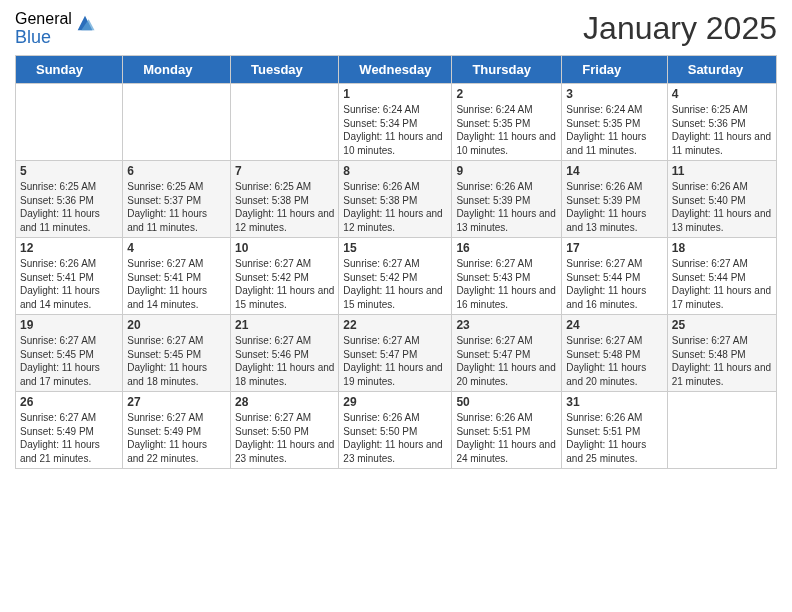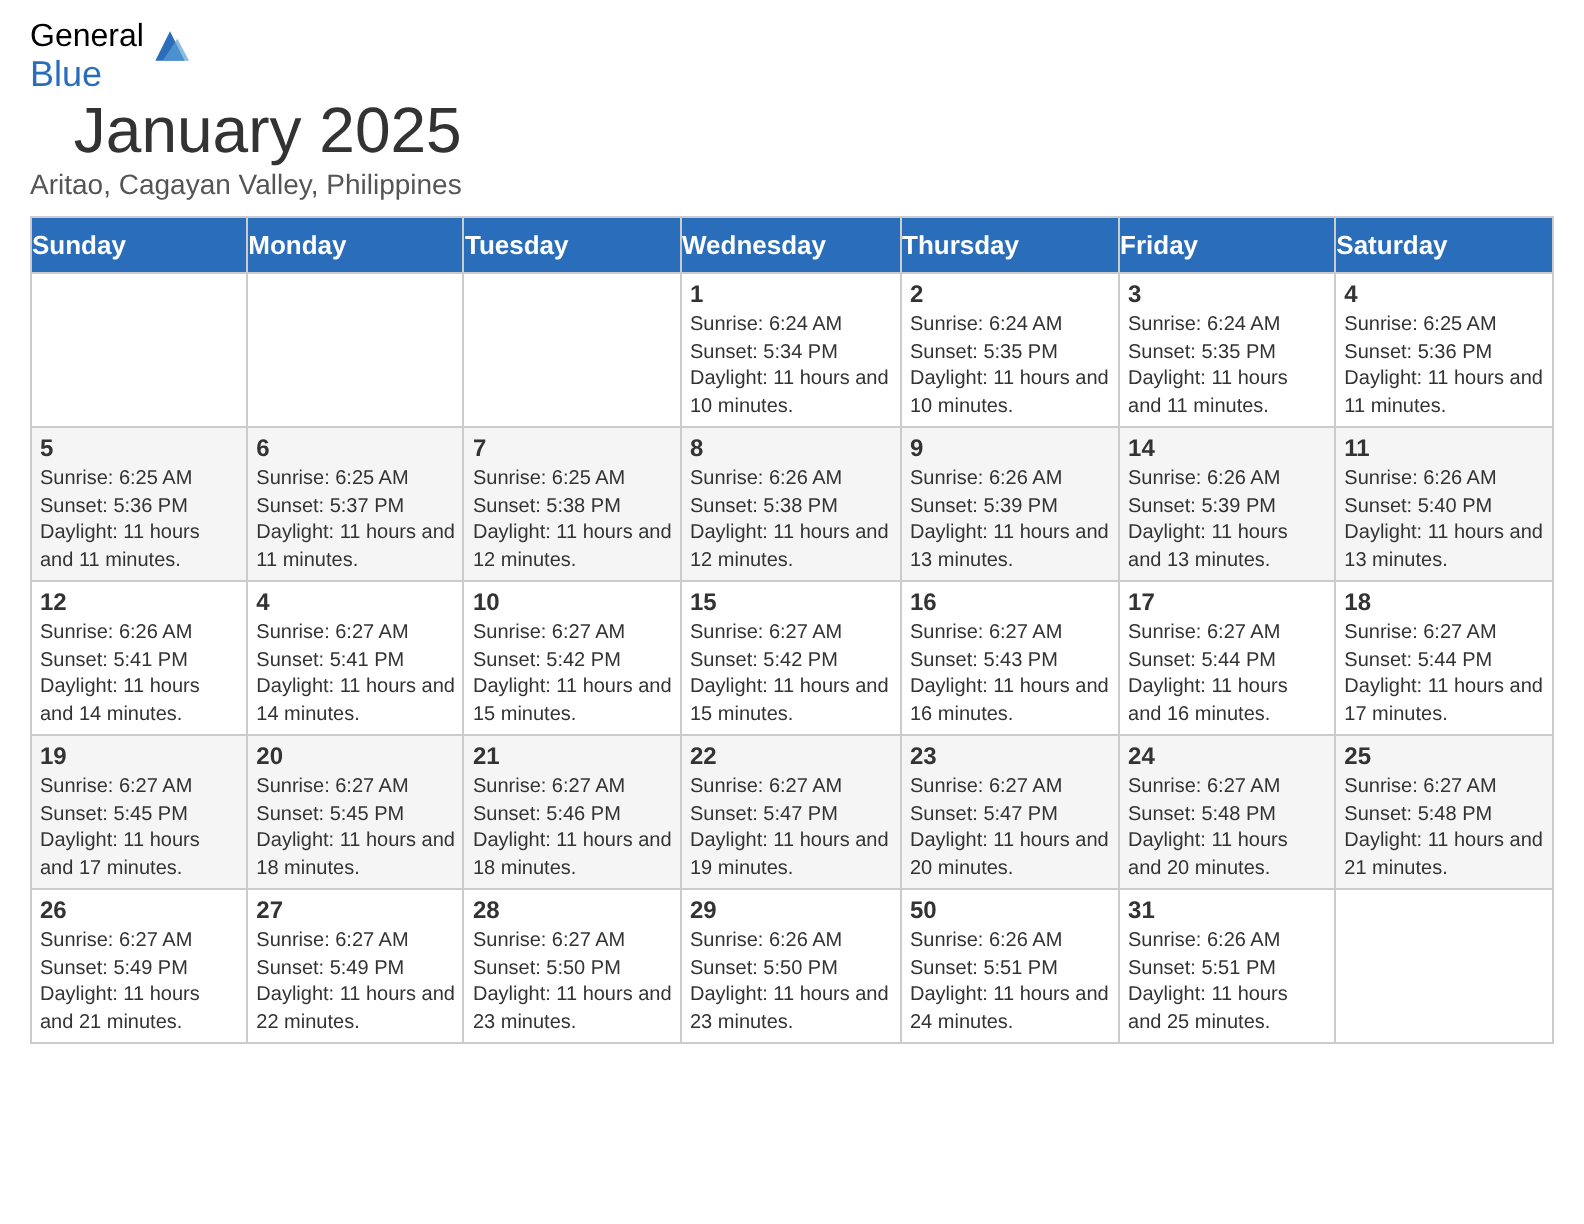--- a/index.html
+++ b/index.html
@@ -8,21 +8,20 @@
       background: #fff;
       width: 792px;
       min-height: 612px;
       padding: 10px 15px 15px;
     }
     .header {
       display: flex;
       justify-content: space-between;
       align-items: flex-start;
       margin-bottom: 8px;
-      flex-direction: column;
     }
     .logo {
       display: flex;
       align-items: center;
     }
     .logo-text {
       display: flex;
       flex-direction: column;
       line-height: 1.1;
     }
@@ -47,21 +46,21 @@
     }
     .calendar {
       width: 100%;
       border-collapse: collapse;
     }
     .calendar th {
       background-color: #2a6ebb;
       color: #fff;
       font-size: 13px;
       font-weight: bold;
-      padding: 6px 0;
+      padding: 6px 20px;
       text-align: left;
       border: 1px solid #ccc;
     }
     .calendar td {
       border: 1px solid #ccc;
       vertical-align: top;
       padding: 3px 4px;
       width: 113px;
       min-height: 80px;
       font-size: 10.5px;
@@ -94,21 +93,20 @@
       <span>General</span>
       <span style="color:#2a6ebb;font-size:18px;font-weight:normal;">Blue</span>
     </div>
     <svg class="logo-icon" viewBox="0 0 30 30">
       <polygon points="5,25 15,5 25,25" fill="#2a6ebb"></polygon>
       <polygon points="10,25 20,10 28,25" fill="#5a9fd4" opacity="0.7"></polygon>
     </svg>
   </div>
   <div class="title-block">
     <div class="month-title">January 2025</div>
-    <div class="location">Aritao, Cagayan Valley, Philippines</div>
   </div>
 </div>
 
 <table class="calendar">
   <thead>
     <tr>
     <th>Sunday</th>
         <th>Monday</th>
         <th>Tuesday</th>
         <th>Wednesday</th>

